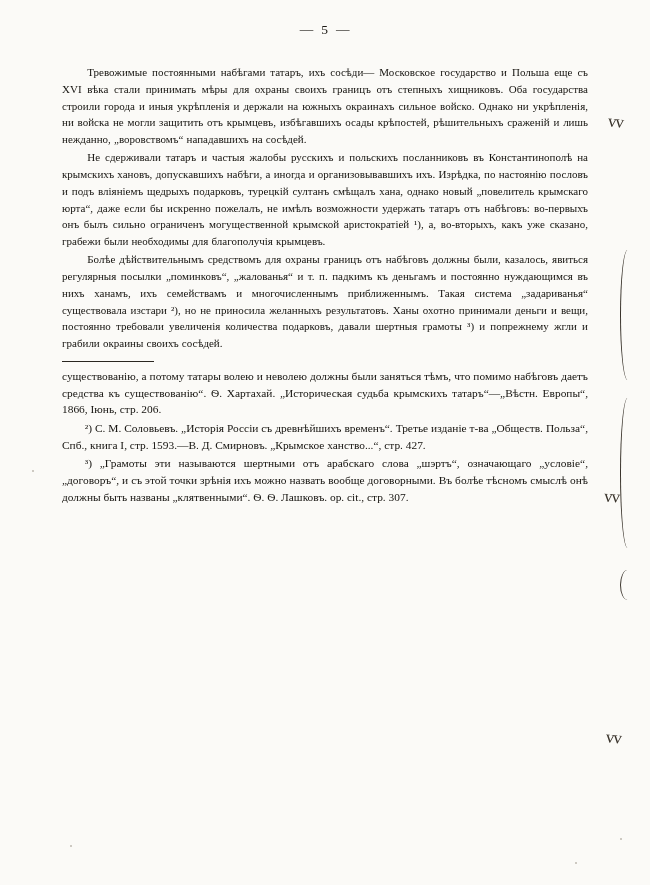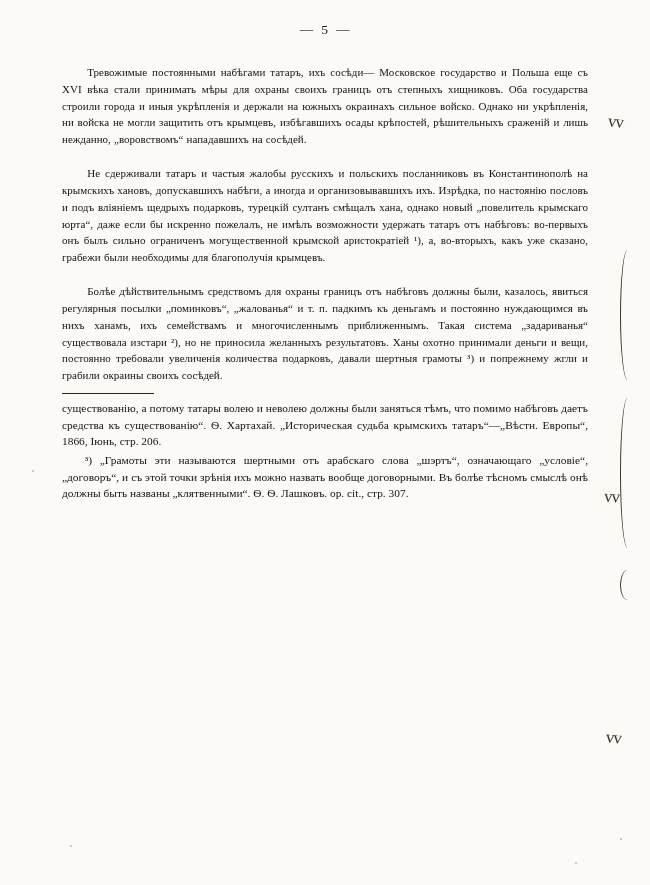--- a/index.html
+++ b/index.html
@@ -43,21 +43,21 @@
     margin: 0 0 0.0em 0;
     text-align: justify;
     text-justify: inter-word;
     text-indent: 2.3em;
     font-size: 11px;
     line-height: 1.53;
     word-spacing: 0.04em;
     hyphens: manual;
   }
   .body-text p + p {
-    margin-top: 17px;
+    margin-top: 1px;
   }
   .rule {
     width: 92px;
     height: 1px;
     background: #2a2620;
     margin: 9px 0 6px 0;
   }
   .notes {
     font-size: 11.4px;
     line-height: 1.46;
@@ -112,20 +112,21 @@
     <div class="body-text">
       <p>Тревожимые постоянными набѣгами татаръ, ихъ сосѣди— Московское государство и Польша еще съ XVI вѣка стали принимать мѣры для охраны своихъ границъ отъ степныхъ хищниковъ. Оба государства строили города и иныя укрѣпленія и держали на южныхъ окраинахъ сильное войско. Однако ни укрѣпленія, ни войска не могли защитить отъ крымцевъ, избѣгавшихъ осады крѣпостей, рѣшительныхъ сраженій и лишь нежданно, „воровствомъ“ нападавшихъ на сосѣдей.</p>
       <p>Не сдерживали татаръ и частыя жалобы русскихъ и польскихъ посланниковъ въ Константинополѣ на крымскихъ хановъ, допускавшихъ набѣги, а иногда и организовывавшихъ ихъ. Изрѣдка, по настоянію пословъ и подъ вліяніемъ щедрыхъ подарковъ, турецкій султанъ смѣщалъ хана, однако новый „повелитель крымскаго юрта“, даже если бы искренно пожелалъ, не имѣлъ возможности удержать татаръ отъ набѣговъ: во-первыхъ онъ былъ сильно ограниченъ могущественной крымской аристократіей ¹), а, во-вторыхъ, какъ уже сказано, грабежи были необходимы для благополучія крымцевъ.</p>
       <p>Болѣе дѣйствительнымъ средствомъ для охраны границъ отъ набѣговъ должны были, казалось, явиться регулярныя посылки „поминковъ“, „жалованья“ и т. п. падкимъ къ деньгамъ и постоянно нуждающимся въ нихъ ханамъ, ихъ семействамъ и многочисленнымъ приближеннымъ. Такая система „задариванья“ существовала изстари ²), но не приносила желанныхъ результатовъ. Ханы охотно принимали деньги и вещи, постоянно требовали увеличенія количества подарковъ, давали шертныя грамоты ³) и попрежнему жгли и грабили окраины своихъ сосѣдей.</p>
     </div>
 
     <div class="rule"></div>
 
     <div class="notes">
       <p class="cont">существованію, а потому татары волею и неволею должны были заняться тѣмъ, что помимо набѣговъ даетъ средства къ существованію“. Ѳ. Хартахай. „Историческая судьба крымскихъ татаръ“—„Вѣстн. Европы“, 1866, Іюнь, стр. 206.</p>
+      <p>²) С. М. Соловьевъ. „Исторія Россіи съ древнѣйшихъ временъ“. Третье изданіе т-ва „Обществ. Польза“, Спб., книга I, стр. 1593.—В. Д. Смирновъ. „Крымское ханство...“, стр. 427.</p>
       <p>³) „Грамоты эти называются шертными отъ арабскаго слова „шэртъ“, означающаго „условіе“, „договоръ“, и съ этой точки зрѣнія ихъ можно назвать вообще договорными. Въ болѣе тѣсномъ смыслѣ онѣ должны быть названы „клятвенными“. Ѳ. Ѳ. Лашковъ. ор. cit., стр. 307.</p>
     </div>
 
   </div>
 
   <div class="margin-mark mark-v1">vv</div>
   <div class="margin-mark mark-v2">vv</div>
   <div class="margin-mark mark-v3">vv</div>
 
   <div class="brace brace-1"></div>

